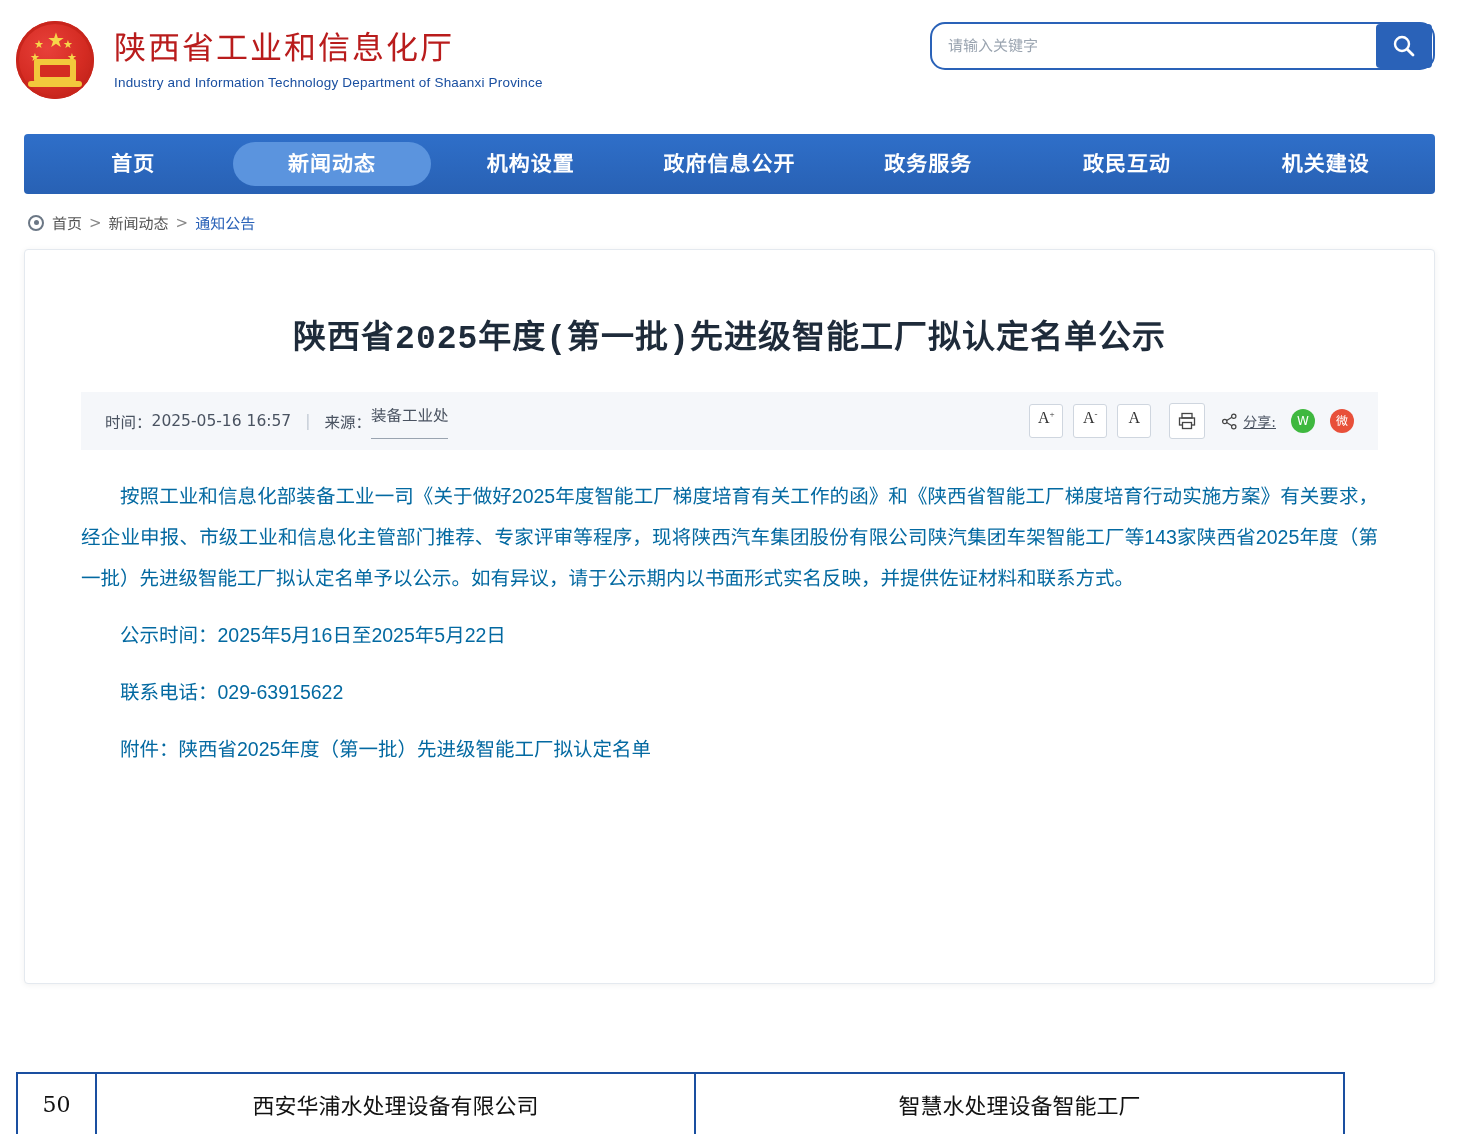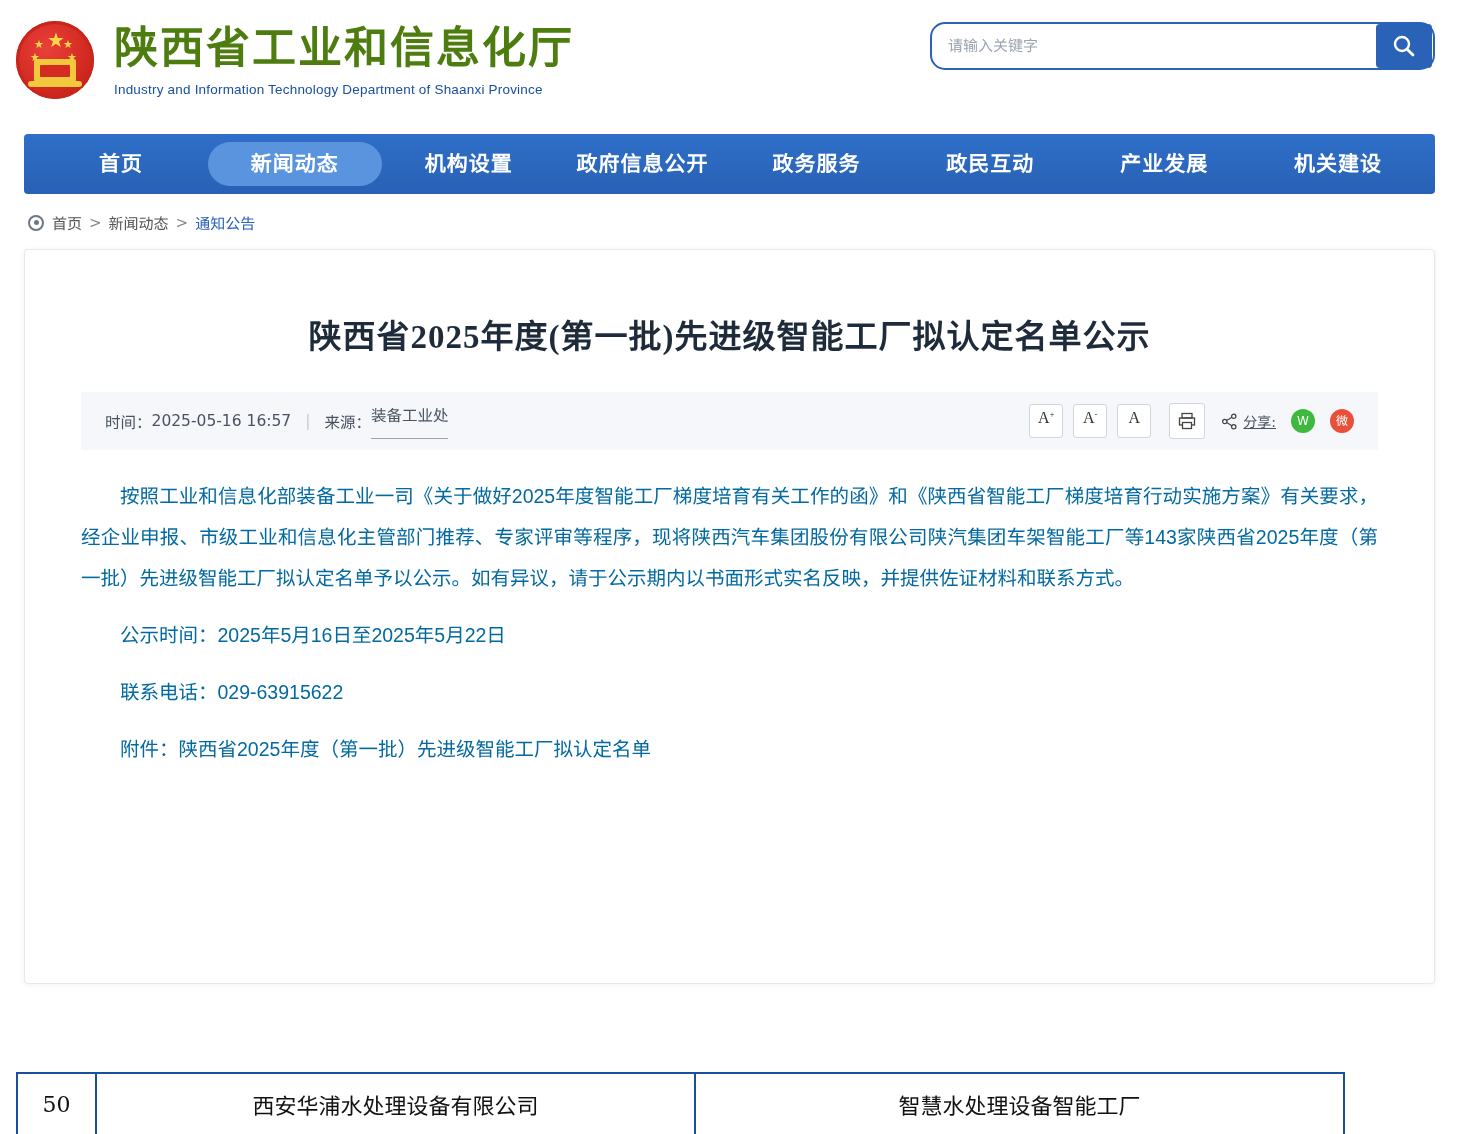--- a/index.html
+++ b/index.html
@@ -76,23 +76,23 @@
   }
 
   .title-block {
     margin-left: 18px;
     display: flex;
     flex-direction: column;
     justify-content: center;
   }
   .title-cn {
     font-family: "DejaVu Sans", "Liberation Sans", sans-serif;
-    font-size: 44px;
-    font-weight: bold;
-    color: #4d7c0f;
+    font-size: 32px;
+    font-weight: normal;
+    color: #b91c1c;
     letter-spacing: 2px;
     line-height: 1.15;
   }
   .title-en {
     margin-top: 8px;
     font-size: 13.5px;
     color: #1a4fa0;
     letter-spacing: 0.2px;
   }
 
@@ -200,21 +200,21 @@
     border-radius: 4px;
     box-shadow: 0 1px 6px rgba(0,0,0,0.06);
     padding: 48px 56px 20px 56px;
     box-sizing: border-box;
     height: 735px;
     overflow: hidden;
     position: relative;
   }
   .article-title {
     text-align: center;
-    font-family: Liberation Serif, serif;
+    font-family: Liberation Mono, monospace;
     font-size: 33px;
     font-weight: bold;
     color: #1e2b3a;
     letter-spacing: 1px;
     margin: 12px 0 34px 0;
   }
   .meta-bar {
     background: #f5f7fa;
     height: 58px;
     display: flex;
@@ -350,21 +350,20 @@
   </div>
 </div>
 
 <div class="nav-bar">
   <div class="nav-item">首页</div>
   <div class="nav-item active">新闻动态</div>
   <div class="nav-item">机构设置</div>
   <div class="nav-item">政府信息公开</div>
   <div class="nav-item">政务服务</div>
   <div class="nav-item">政民互动</div>
-  <div class="nav-item">产业发展</div>
   <div class="nav-item">机关建设</div>
 </div>
 
 <div class="breadcrumb">
   <span class="pin"></span>
   <a href="#">首页</a>
   <span class="sep">&gt;</span>
   <a href="#">新闻动态</a>
   <span class="sep">&gt;</span>
   <span class="current">通知公告</span>

